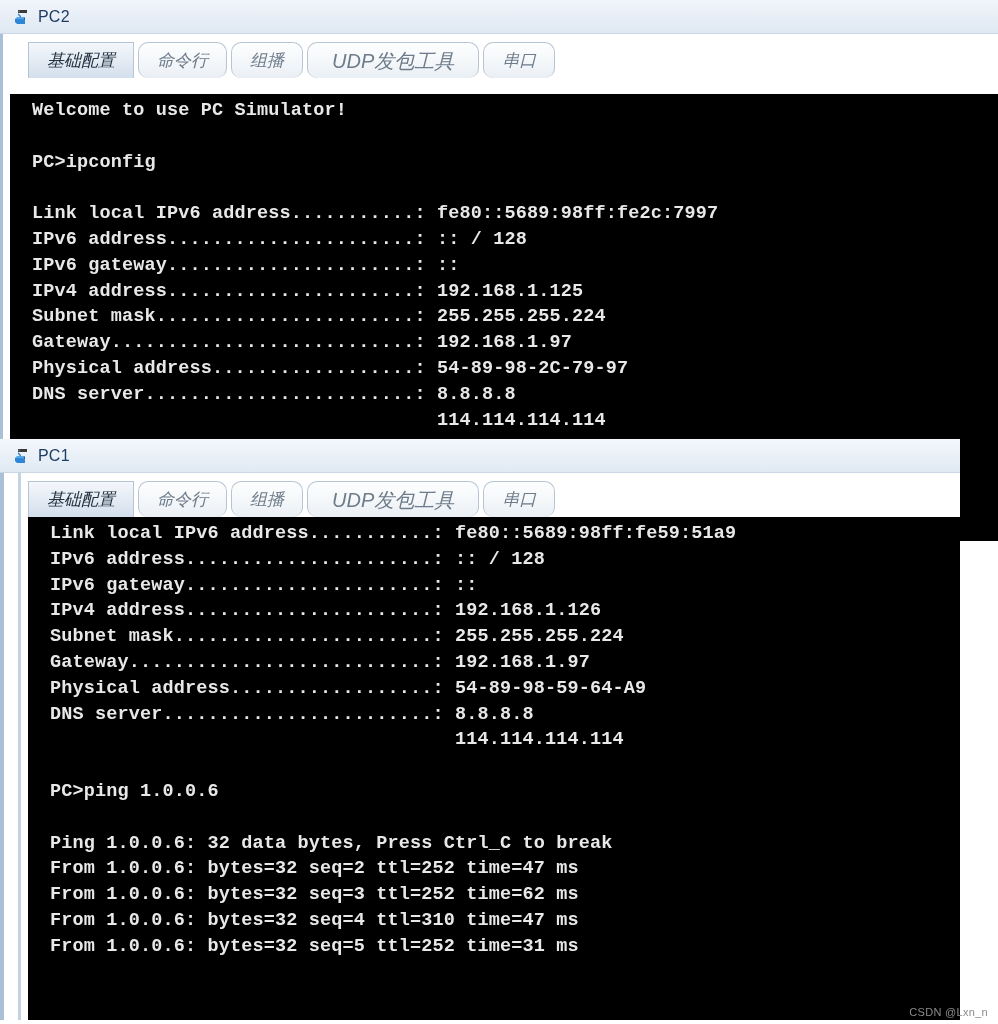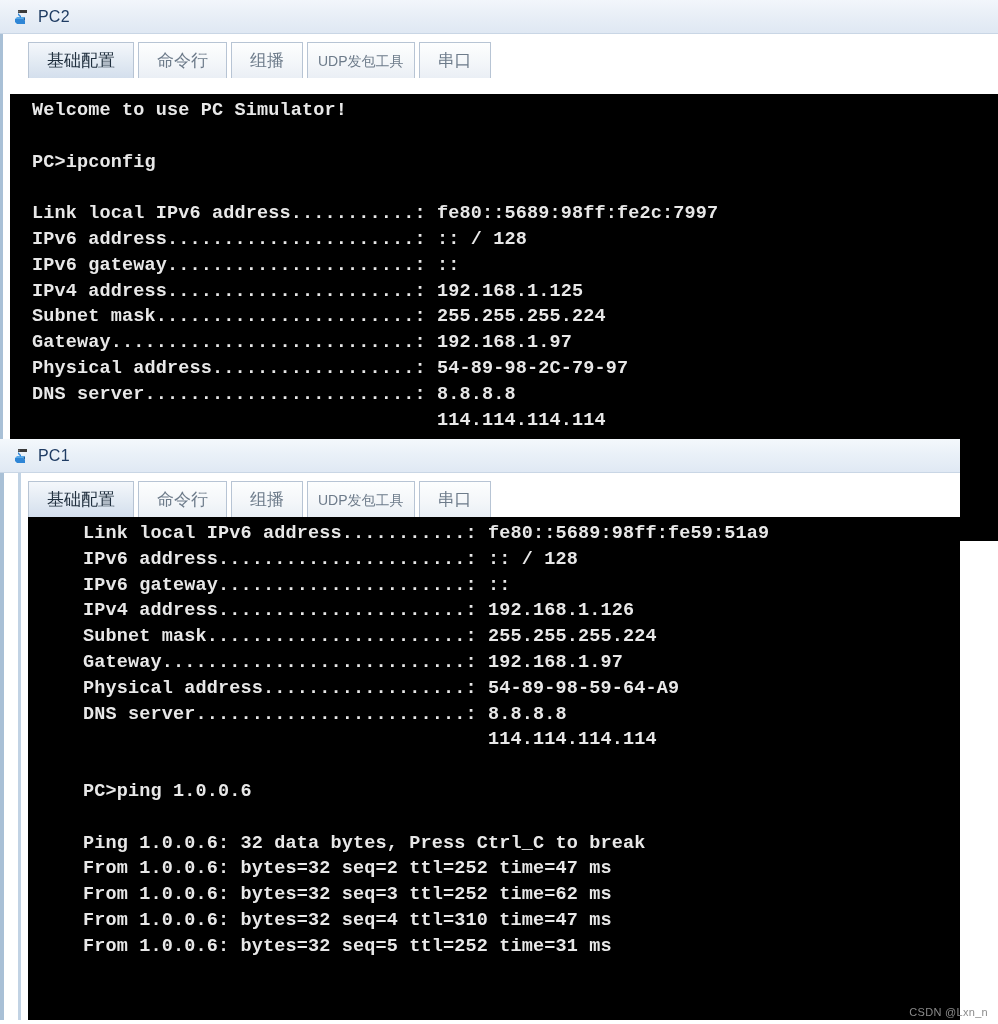--- a/index.html
+++ b/index.html
@@ -61,20 +61,21 @@
   
   .tabstrip {
     position: relative;
     height: 44px;
     box-sizing: border-box;
     background: #ffffff;
     padding: 8px 0 0 18px;
     display: flex;
     align-items: flex-end;
     gap: 4px;
+    font-style: italic;
   }
   .tab {
     box-sizing: border-box;
     height: 36px;
     min-width: 62px;
     padding: 0 18px;
     display: flex;
     align-items: center;
     justify-content: center;
     font-size: 17px;
@@ -85,24 +86,25 @@
     white-space: nowrap;
     font-family: "Liberation Sans", sans-serif;
   }
   .tab.selected {
     background: linear-gradient(to bottom, #f4f7fb 0%, #e2eaf3 55%, #d4dfed 100%);
     color: #21303f;
   }
   .tab.normal {
     background: linear-gradient(to bottom, #fdfefe 0%, #f3f6f9 60%, #eaeff5 100%);
     color: #6d7b8a;
+    border-radius: 10px;
   }
   .tab.small {
-    font-size: 14px;
-    padding: 0 10px;
+    font-size: 20px;
+    padding: 0 24px;
   }
 
   
   .terminal {
     position: absolute;
     left: 0;
     right: 0;
     top: 44px;
     bottom: 0;
     background: #000000;
@@ -173,21 +175,21 @@
   #win-pc1 .client::after {
     content: "";
     position: absolute;
     left: -10px;
     top: 0;
     bottom: 0;
     width: 3px;
     background: #c2d3e4;
   }
   #win-pc1 .tabstrip { padding-left: 0; }
-  #win-pc1 .terminal { top: 44px; padding-left: 33px; }
+  #win-pc1 .terminal { top: 44px; }
 
   
   .watermark {
     position: absolute;
     right: 10px;
     bottom: 6px;
     font-size: 11px;
     color: #8b8b8b;
     font-family: "Liberation Sans", sans-serif;
     letter-spacing: 0.3px;

